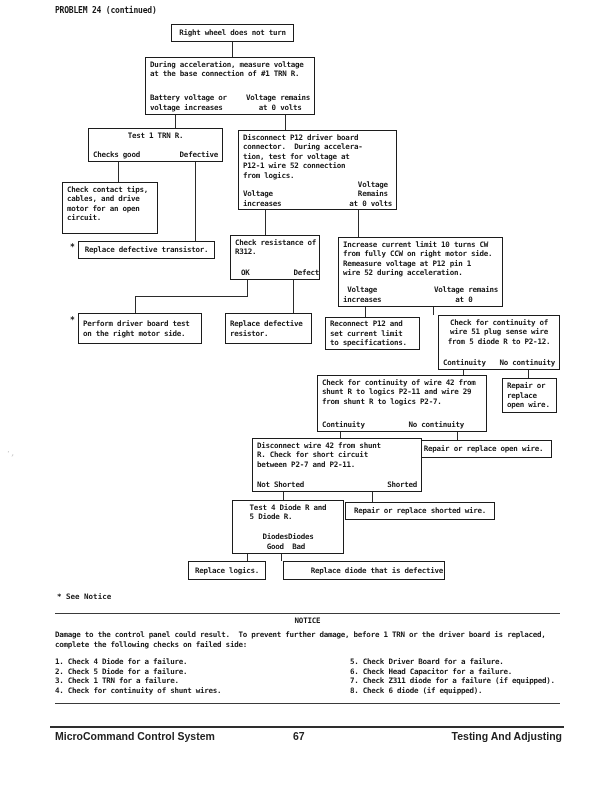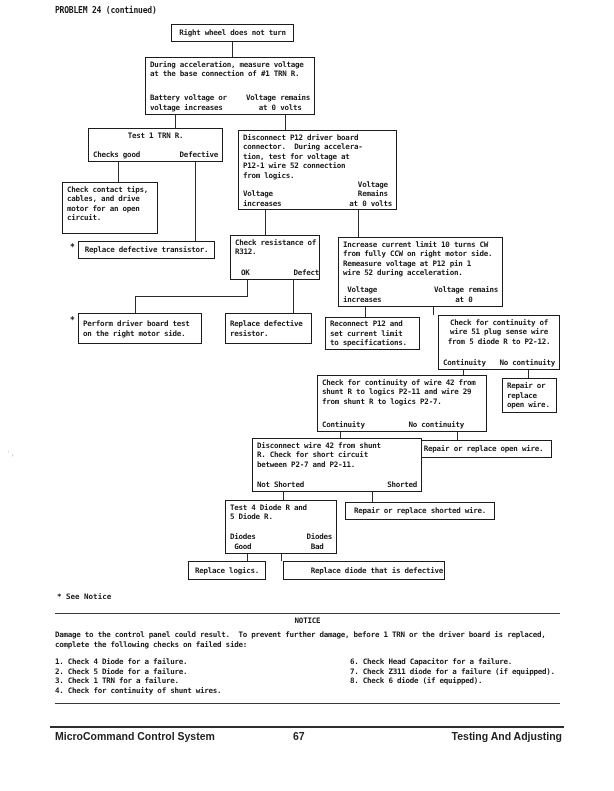--- a/index.html
+++ b/index.html
@@ -193,21 +193,21 @@
     <div class="branches">
       <span>Not Shorted</span>
       <span>Shorted</span>
     </div>
   </div>
 
   <div class="box single" style="left:345px;top:502px;width:150px;height:18px;">
     <div class="body">Repair or replace shorted wire.</div>
   </div>
 
-  <div class="box" style="left:225px;top:500px;width:112px;height:54px;">
+  <div class="box" style="left:232px;top:500px;width:112px;height:54px;align-items:center;">
     <div class="body">Test 4 Diode R and
 5 Diode R.</div>
     <div class="branches">
       <span>Diodes
  Good</span>
       <span>Diodes
  Bad</span>
     </div>
   </div>
 
@@ -228,20 +228,21 @@
   <div class="notice-body">Damage to the control panel could result.  To prevent further damage, before 1 TRN or the driver board is replaced,
 complete the following checks on failed side:</div>
 
   <ul class="checks left">
     <li>1. Check 4 Diode for a failure.</li>
     <li>2. Check 5 Diode for a failure.</li>
     <li>3. Check 1 TRN for a failure.</li>
     <li>4. Check for continuity of shunt wires.</li>
   </ul>
   <ul class="checks right">
+    <li>5. Check Driver Board for a failure.</li>
     <li>6. Check Head Capacitor for a failure.</li>
     <li>7. Check Z311 diode for a failure (if equipped).</li>
     <li>8. Check 6 diode (if equipped).</li>
   </ul>
 
   <div class="rule" style="top:703px;"></div>
 
   <div class="footer-rule"></div>
   <div class="footer-text" style="left:55px;">MicroCommand Control System</div>
   <div class="footer-text" style="left:293px;">67</div>

